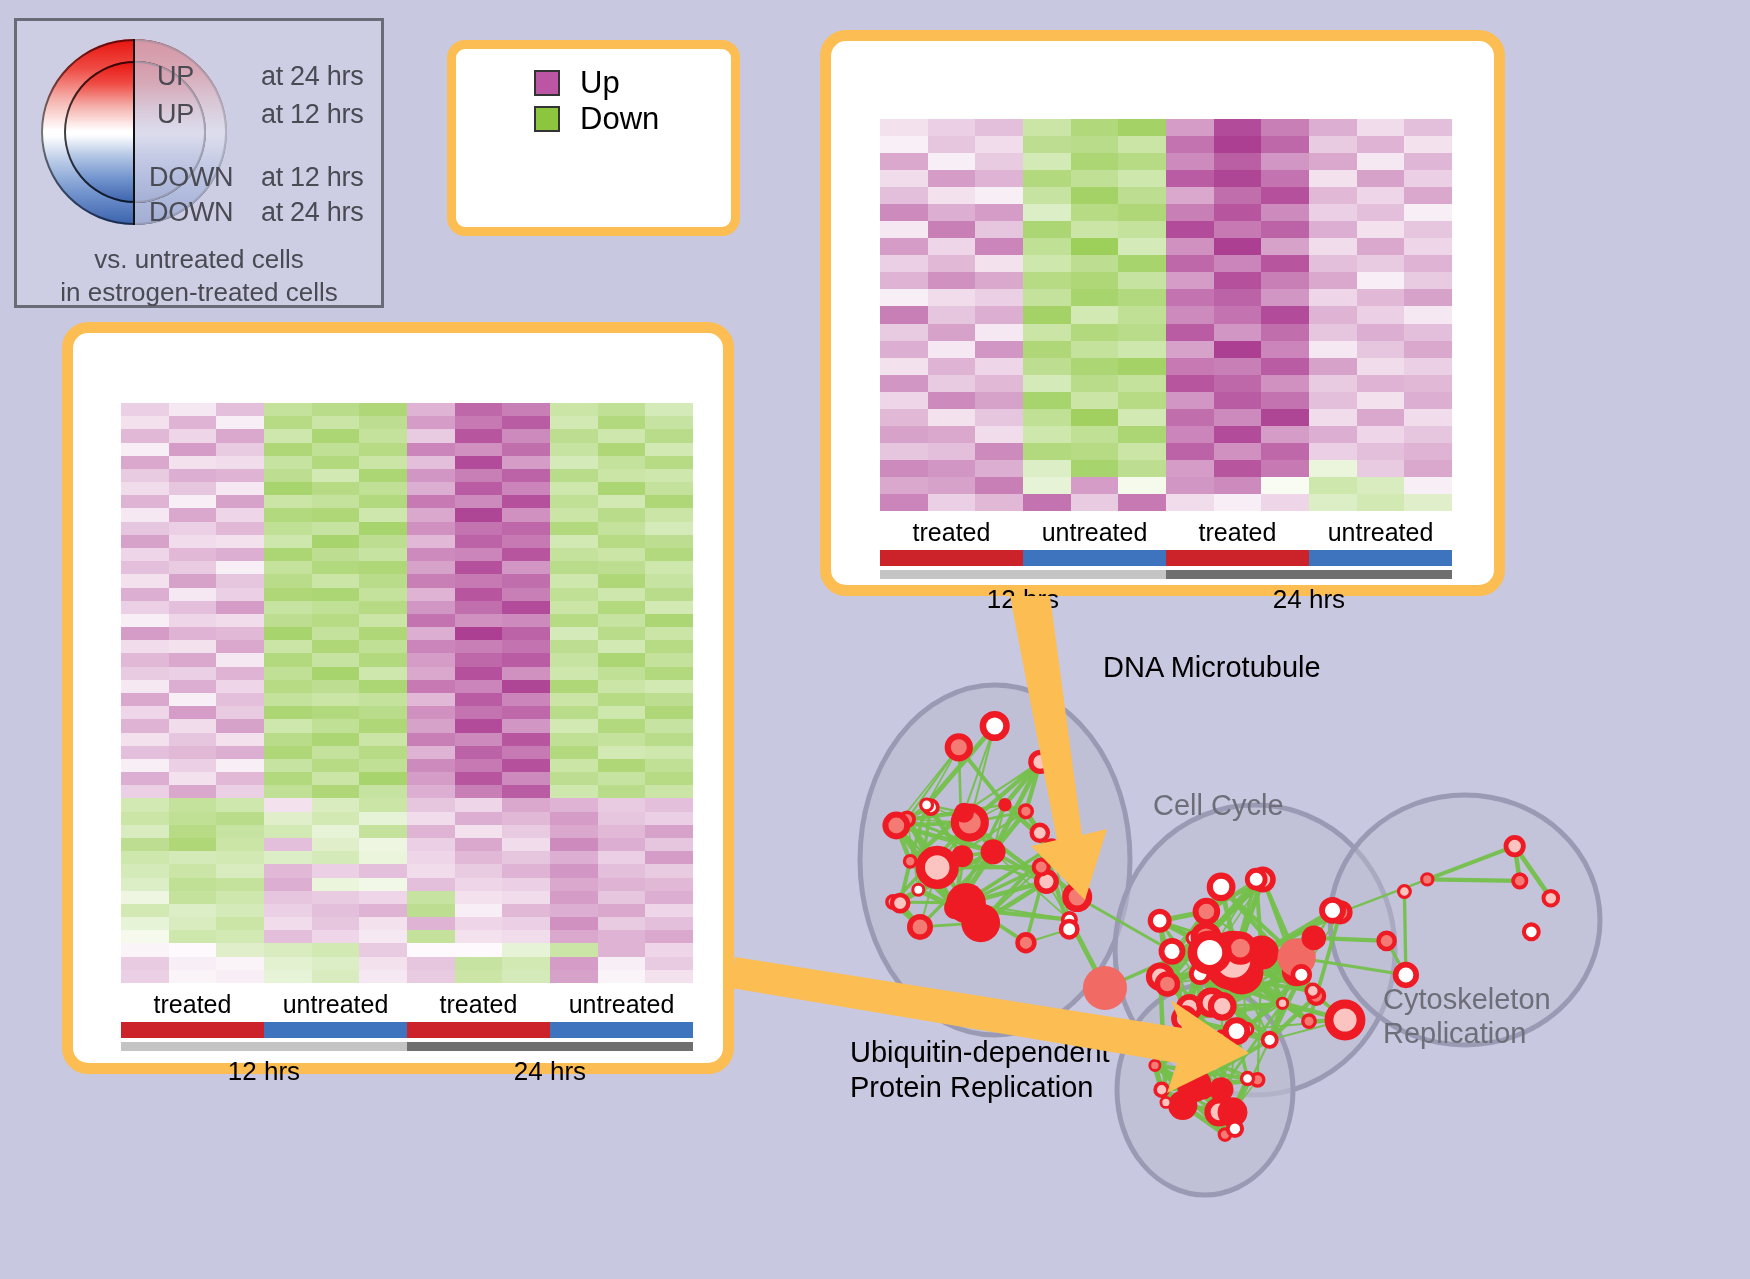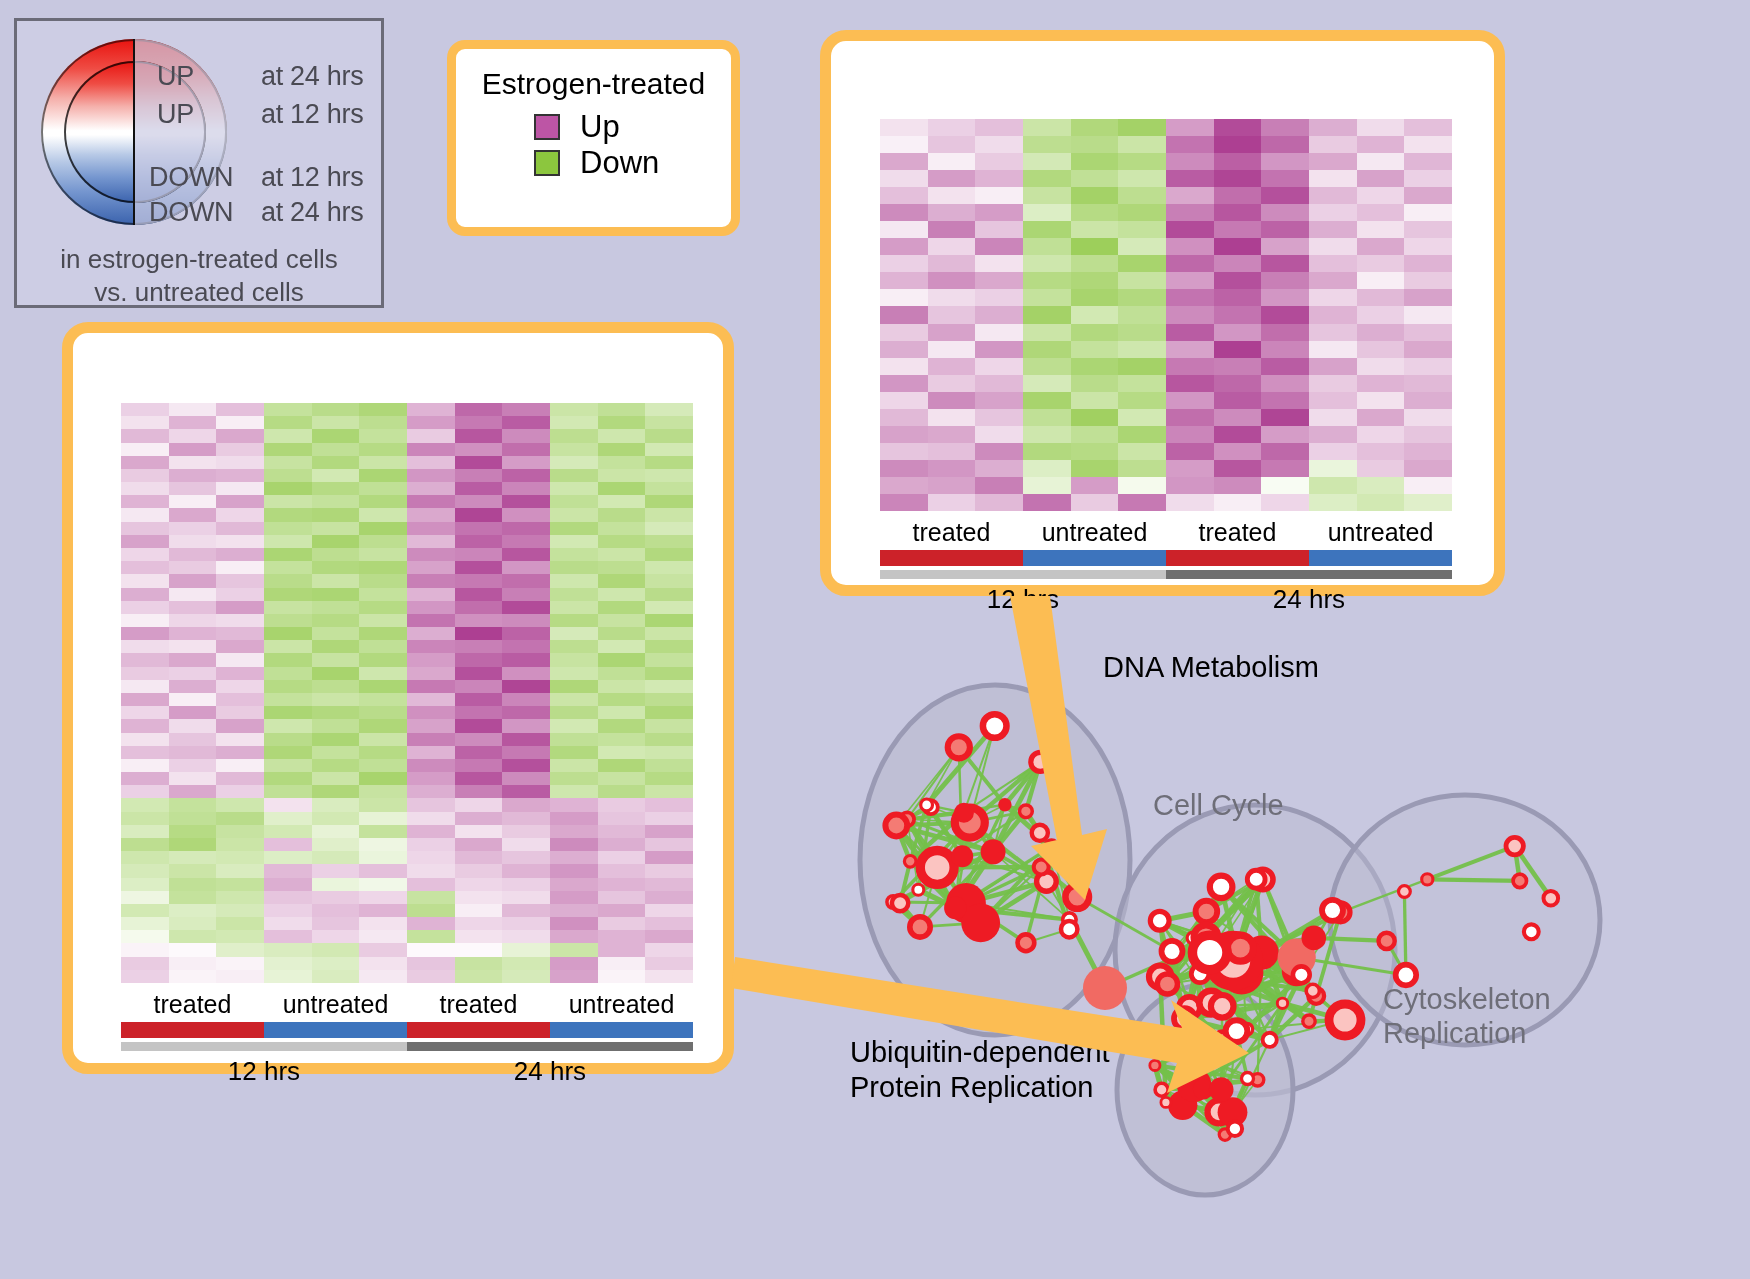--- a/index.html
+++ b/index.html
@@ -115,28 +115,27 @@
     </div>
     <div class="wheel-lbl" style="left:140px;top:40px;">UP</div>
     <div class="wheel-lbl" style="left:244px;top:40px;">at 24 hrs</div>
     <div class="wheel-lbl" style="left:140px;top:78px;">UP</div>
     <div class="wheel-lbl" style="left:244px;top:78px;">at 12 hrs</div>
     <div class="wheel-lbl" style="left:132px;top:141px;">DOWN</div>
     <div class="wheel-lbl" style="left:244px;top:141px;">at 12 hrs</div>
     <div class="wheel-lbl" style="left:132px;top:176px;">DOWN</div>
     <div class="wheel-lbl" style="left:244px;top:176px;">at 24 hrs</div>
     <div class="wheel-sub">
+      <div>vs. untreated cells</div>
       <div>in estrogen-treated cells</div>
-      <div>vs. untreated cells</div>
     </div>
   </div>
 
   <div class="legend-card">
     <div class="legend-title">
-      <div>Estrogen-treated</div>
     </div>
     <div class="legend-rows">
       <div class="legend-row">
         <i class="swatch sw-up"></i>
         <span>Up</span>
       </div>
       <div class="legend-row">
         <i class="swatch sw-down"></i>
         <span>Down</span>
       </div>
@@ -1399,21 +1398,21 @@
           <circle cx="398.2" cy="469.1" r="10.4" fill="#ee1b24"></circle>
           <circle cx="427.5" cy="492.2" r="14.9" fill="#ee1b24"></circle>
           <circle cx="416.2" cy="469.6" r="12.3" fill="#ee1b24"></circle>
           <circle cx="420.0" cy="514.6" r="5.8" fill="#f47b74" stroke="#ee1b24" stroke-width="3.2"></circle>
           <circle cx="429.9" cy="508.7" r="7.2" fill="#ffffff" stroke="#ee1b24" stroke-width="4.0"></circle>
           <circle cx="300.0" cy="368.0" r="22.0" fill="#f16a63"></circle>
           <circle cx="540.0" cy="400.0" r="16.0" fill="#fbc4c1" stroke="#ee1b24" stroke-width="8.8"></circle>
         </g>
     </svg>
 
-    <div class="net-label dark" style="left:298px;top:30px;">DNA Metabolism</div>
+    <div class="net-label dark" style="left:298px;top:30px;">DNA Microtubule</div>
     <div class="net-label grey" style="left:348px;top:168px;">Cell Cycle</div>
     <div class="net-label grey" style="left:578px;top:362px;">Cytoskeleton</div>
     <div class="net-label grey" style="left:578px;top:396px;">Replication</div>
     <div class="net-label dark" style="left:45px;top:415px;">Ubiquitin-dependent</div>
     <div class="net-label dark" style="left:45px;top:450px;">Protein Replication</div>
   </div>
 
   <svg id="arrows">
 
     <path d="M1027 596 L1010 596 L1057 840 L1031 846 L1085 900 L1107 829 L1082 835 L1050 596 Z" fill="#fcbd53"></path>

